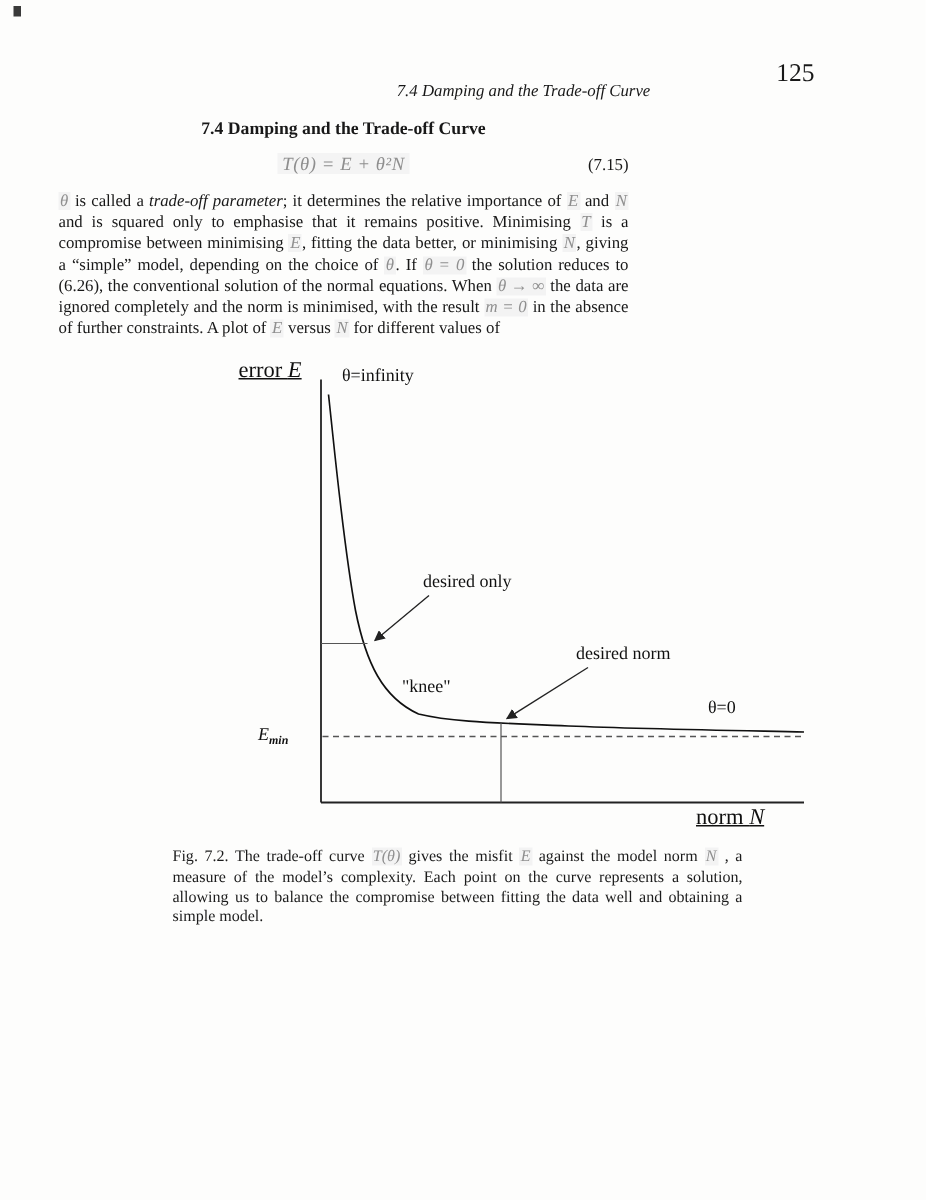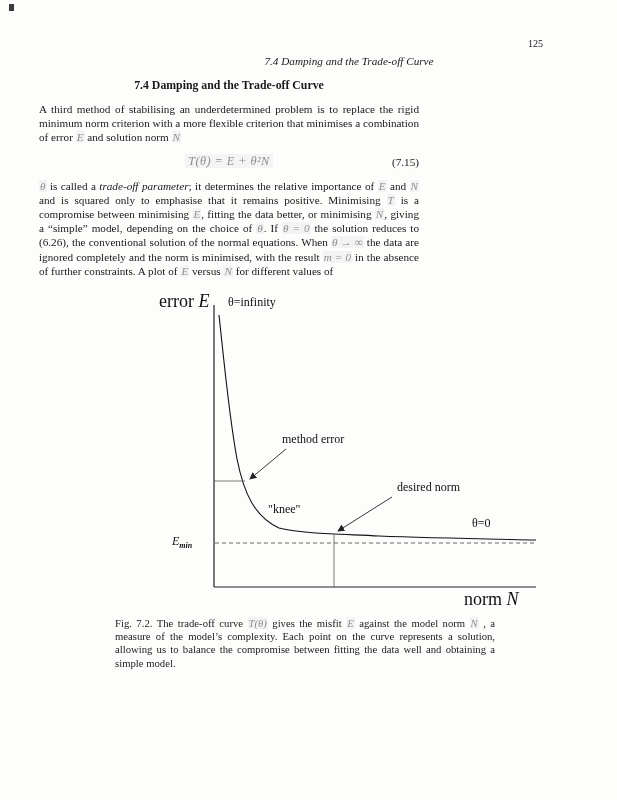--- a/index.html
+++ b/index.html
@@ -25,23 +25,23 @@
   .running-row {
     position: relative;
     padding-top: 55px;
     text-align: center;
     font-style: italic;
     font-size: 11.2px;
   }
   .page-number {
     position: absolute;
     right: -4px;
-    bottom: 18px;
+    bottom: 8px;
     font-style: normal;
-    font-size: 10px;
+    font-size: 17px;
   }
   .section-heading {
     margin: 11px 0 9px 0;
     text-align: center;
     font-size: 11.8px;
     font-weight: bold;
   }
   .body-text {
     margin: 0;
     font-size: 11.2px;
@@ -89,21 +89,21 @@
     height: 318px;
     margin-top: 13px;
   }
   .figure svg { position: absolute; left: 0; top: 0; }
   .fig-label {
     position: absolute;
     font-size: 12px;
     color: #101010;
     white-space: nowrap;
   }
-  .fig-label.axis { font-size: 18px; }
+  .fig-label.axis { font-size: 15px; text-decoration: underline; }
   .caption {
     margin: 8px 0 0 76px;
     width: 380px;
     font-size: 10.7px;
     line-height: 13.2px;
     text-align: justify;
     color: #1b1b1b;
   }
 </style>
 </head>
@@ -113,21 +113,20 @@
 
   <div class="scan-mark"></div>
 
   <div class="text-col running-row">
     <span>7.4  Damping and the Trade-off Curve</span>
     <span class="page-number">125</span>
   </div>
 
   <div class="text-col section-heading">7.4  Damping and the Trade-off Curve</div>
 
-  <p class="text-col body-text"><span>A third method of stabilising an underdetermined problem is to replace the rigid minimum norm criterion with a more flexible criterion that minimises a combination of error </span><span class="seg-m">E</span><span> and solution norm </span><span class="seg-m">N</span></p>
 
   <div class="text-col equation-row">
     <span class="equation-body">T(θ) = E + θ²N</span>
     <span class="equation-number">(7.15)</span>
   </div>
 
   <p class="text-col body-text"><span class="seg-m">θ</span><span> is called a </span><span class="seg-i">trade-off parameter</span><span>; it determines the relative importance of </span><span class="seg-m">E</span><span> and </span><span class="seg-m">N</span><span> and is squared only to emphasise that it remains positive.  Minimising </span><span class="seg-m">T</span><span> is a compromise between minimising </span><span class="seg-m">E</span><span>, fitting the data better, or minimising </span><span class="seg-m">N</span><span>, giving a “simple” model, depending on the choice of </span><span class="seg-m">θ</span><span>.  If </span><span class="seg-m">θ = 0</span><span> the solution reduces to (6.26), the conventional solution of the normal equations.  When </span><span class="seg-m">θ → ∞</span><span> the data are ignored completely and the norm is minimised, with the result </span><span class="seg-m">m = 0</span><span> in the absence of further constraints.  A plot of </span><span class="seg-m">E</span><span> versus </span><span class="seg-m">N</span><span> for different values of</span></p>
 
   <div class="figure">
     <svg width="617" height="318" viewBox="0 0 617 318">
@@ -141,22 +140,22 @@
       <line x1="176" y1="252" x2="497" y2="252" stroke="#555" stroke-width="0.9" stroke-dasharray="4 3"></line>
       <path d="M180,24 C185,70 190,125 198,168 C205,203 216,226 240,237 C265,243 300,243 340,245 C390,247 450,248 497,249" fill="none" stroke="#101010" stroke-width="1.1"></path>
       <line x1="175" y1="190" x2="206" y2="190" stroke="#555" stroke-width="0.8"></line>
       <line x1="295" y1="296" x2="295" y2="243" stroke="#555" stroke-width="0.8"></line>
       <line x1="247" y1="158" x2="211" y2="188" stroke="#222" stroke-width="0.9" marker-end="url(#arrowhead)"></line>
       <line x1="353" y1="206" x2="299" y2="240" stroke="#222" stroke-width="0.9" marker-end="url(#arrowhead)"></line>
     </svg>
 
     <span class="fig-label axis" style="left:120px; top:0px;"><span>error </span><span class="seg-fi">E</span></span>
     <span class="fig-label" style="left:189px; top:4px;">θ=infinity</span>
-    <span class="fig-label" style="left:243px; top:141px;">method error</span>
-    <span class="fig-label" style="left:358px; top:189px;">desired norm</span>
+    <span class="fig-label" style="left:243px; top:141px;">desired only</span>
+    <span class="fig-label" style="left:345px; top:189px;">desired norm</span>
     <span class="fig-label" style="left:229px; top:211px;">"knee"</span>
     <span class="fig-label" style="left:433px; top:225px;text-align:center;">θ=0</span>
     <span class="fig-label" style="left:133px; top:243px;"><span class="seg-fi">E</span><span class="seg-sub">min</span></span>
     <span class="fig-label axis" style="left:425px; top:298px;"><span>norm  </span><span class="seg-fi">N</span></span>
   </div>
 
   <p class="caption"><span>Fig. 7.2.  The trade-off curve </span><span class="seg-m">T(θ)</span><span> gives the misfit </span><span class="seg-m">E</span><span> against the model norm </span><span class="seg-m">N</span><span> , a measure of the model’s complexity.  Each point on the curve represents a solution, allowing us to balance the compromise between fitting the data well and obtaining a simple model.</span></p>
 
 </div>
 

